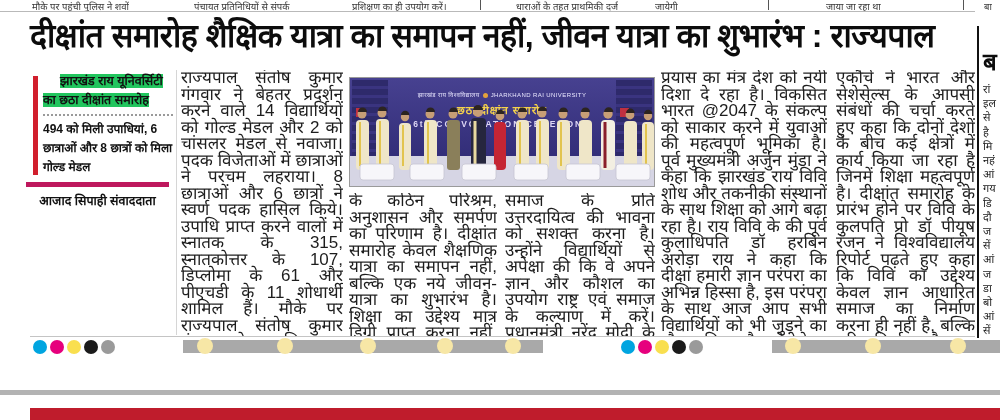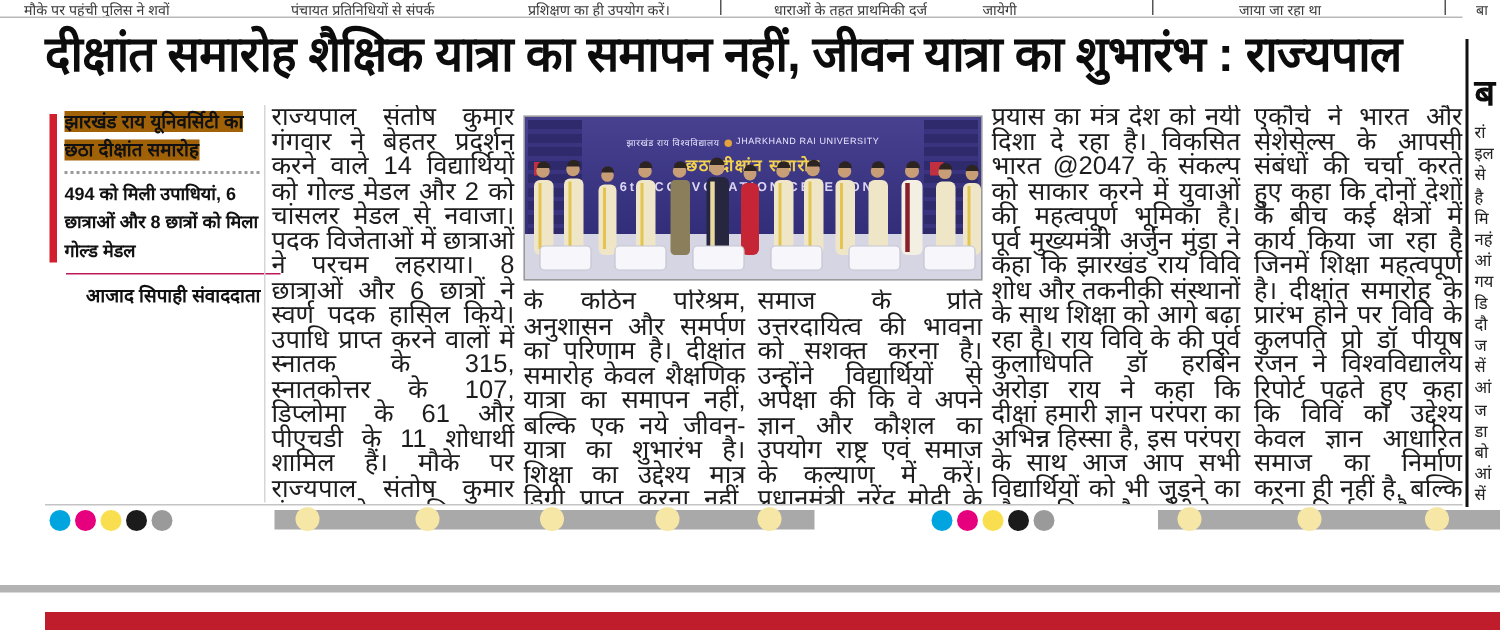--- a/index.html
+++ b/index.html
@@ -16,24 +16,24 @@
   .headline { position:absolute; left:30px; top:12px; width:946px; font-size:33px; font-weight:700; color:#0c0c0c; letter-spacing:-0.5px; transform:scaleX(0.97); transform-origin:left center; white-space:nowrap; }
 
   
   .col { position:absolute; font-size:17px; line-height:16.5px; color:#1d1d1d; text-align:justify; overflow:hidden; }
   .colrule { position:absolute; width:1px; background:#d6d6d6; }
 
   
   .sumbox { position:absolute; left:33px; top:72px; width:140px; padding-left:10px; }
   .sumbox .redbar { position:absolute; left:0; top:4px; bottom:2px; width:5px; background:#d11f2d; }
   .sum-hl { font-weight:700; font-size:12.5px; line-height:19px; color:#111; }
-  .sum-hl .hl { background:#a16207; }
+  .sum-hl .hl { background:#22c55e;margin-left:17px; }
   .sum-dots { border-top:2px dotted #9a9a9a; margin:4px 0 4px 0; }
   .sum-sub { font-weight:700; font-size:12px; line-height:19px; color:#111; }
-  .byline { position:absolute; left:44px; top:182px; width:143px; border-top:1px solid #be185d; padding-top:5px; text-align:center; font-weight:700; font-size:12.5px; color:#111; }
+  .byline { position:absolute; left:26px; top:182px; width:143px; border-top:5px solid #be185d; padding-top:5px; text-align:center; font-weight:700; font-size:12.5px; color:#111; }
 
   
   .photo { position:absolute; left:349px; top:77px; width:306px; height:110px; border:1px solid #9a9a9a; background:#d8d7e6; overflow:hidden; }
   .photo .backdrop { position:absolute; left:0; top:0; width:100%; height:80px; background:linear-gradient(#474190,#322d78); }
   .photo .sidepanel { position:absolute; top:2px; width:36px; height:76px; background:repeating-linear-gradient(#2e2a6b 0 6px, #3a3480 6px 9px); }
   .photo .sidepanel .rsq { position:absolute; left:4px; top:28px; width:9px; height:9px; background:#c03040; }
   .photo .bl1 { position:absolute; left:0; top:13px; width:100%; display:flex; justify-content:center; align-items:center; gap:3px; color:#e9e7ff; font-size:6px; letter-spacing:0.4px; white-space:nowrap; }
   .photo .bl1 .logodot { width:5px; height:5px; border-radius:50%; background:#e3a23c; }
   .photo .bl2 { position:absolute; left:0; top:24px; width:100%; text-align:center; color:#f4d24b; font-size:11px; font-weight:700; letter-spacing:1px; }
   .photo .bl3 { position:absolute; left:0; top:41px; width:100%; text-align:center; color:#ddd6f5; font-size:8.5px; font-weight:700; letter-spacing:2px; }
@@ -52,21 +52,21 @@
   .pdot { position:absolute; top:-2px; width:16px; height:16px; border-radius:50%; background:#f7e7a6; }
   .fullbar { position:absolute; left:0; top:390px; width:1000px; height:5px; background:#b3b3b3; }
   .redband { position:absolute; left:30px; top:408px; width:970px; height:12px; background:#bf1c2c; }
 </style>
 </head>
 <body>
 
 <div id="canvas">
 
   <div>
-    <span class="topstrip-frag" style="left:16px">मौके पर पहुंची पुलिस ने शवों</span>
+    <span class="topstrip-frag" style="left:32px">मौके पर पहुंची पुलिस ने शवों</span>
     <span class="topstrip-frag" style="left:194px">पंचायत प्रतिनिधियों से संपर्क</span>
     <span class="topstrip-frag" style="left:352px">प्रशिक्षण का ही उपयोग करें।</span>
     <span class="topstrip-frag" style="left:516px">धाराओं के तहत प्राथमिकी दर्ज</span>
     <span class="topstrip-frag" style="left:655px">जायेगी</span>
     <span class="topstrip-frag" style="left:826px">जाया जा रहा था</span>
     <span class="topstrip-frag" style="left:984px">बा</span>
     <span class="topstrip-sep" style="left:480px"></span>
     <span class="topstrip-sep" style="left:768px"></span>
     <span class="topstrip-sep" style="left:963px"></span>
     <span class="topstrip-rule"></span>

